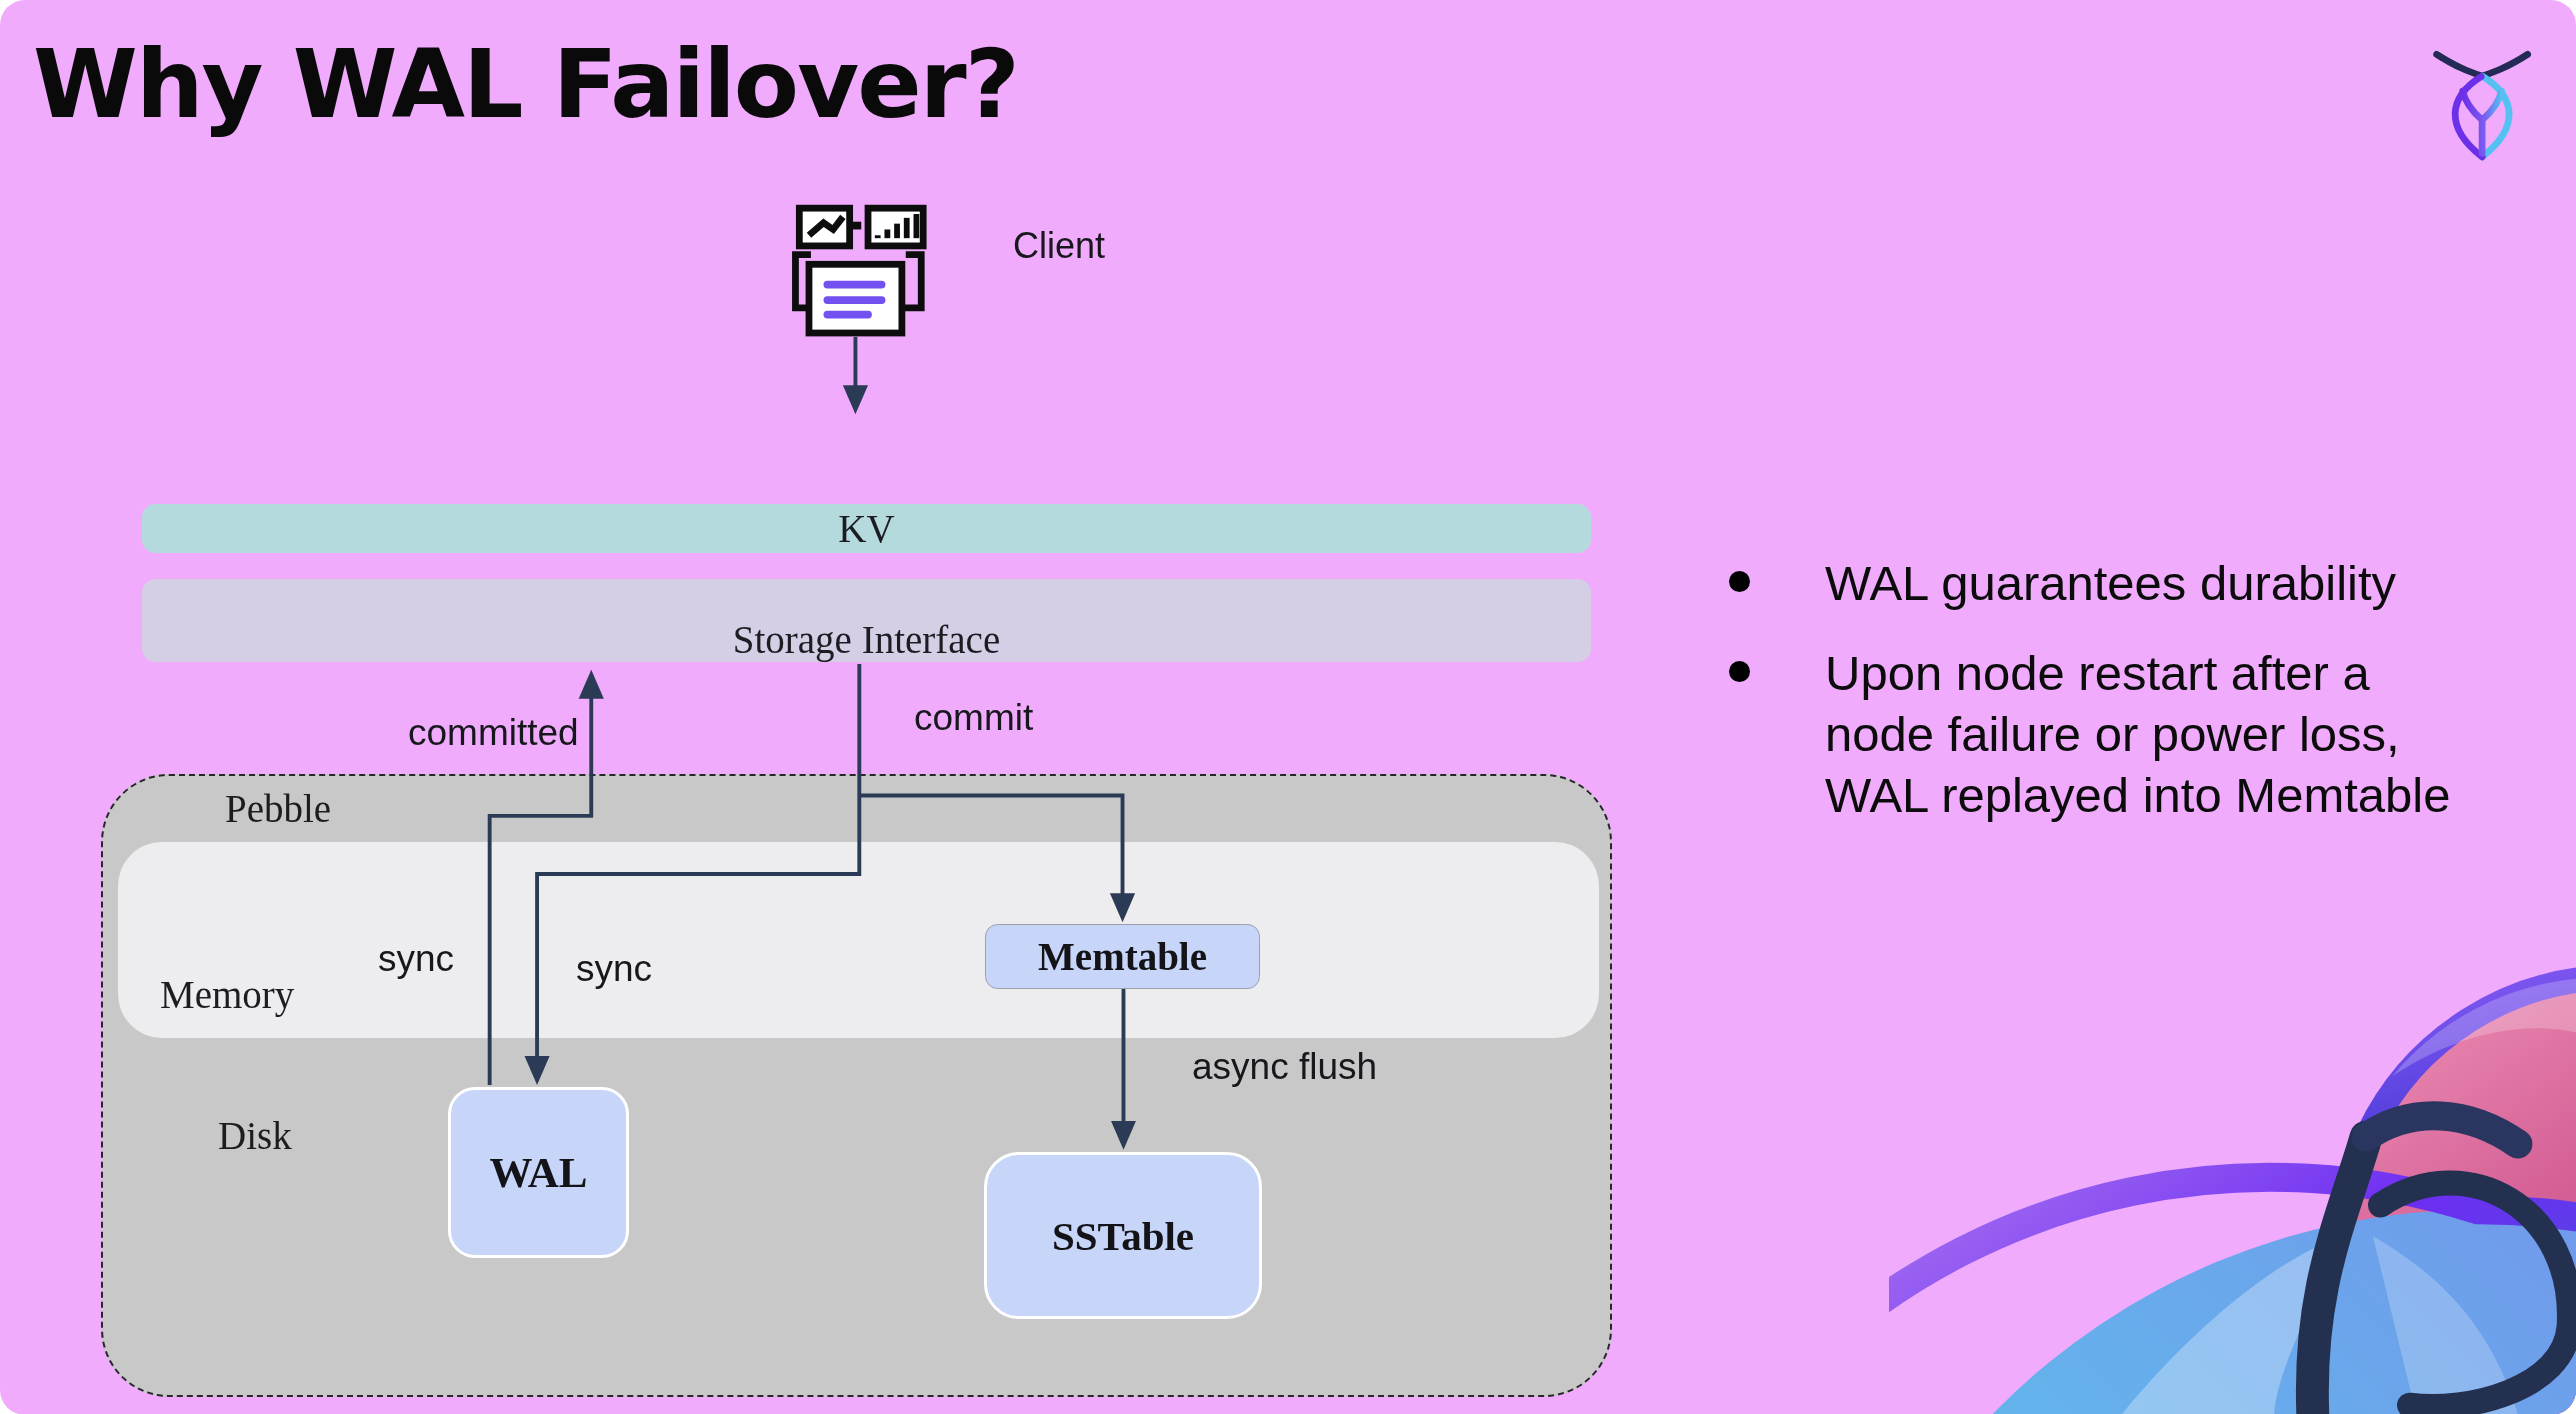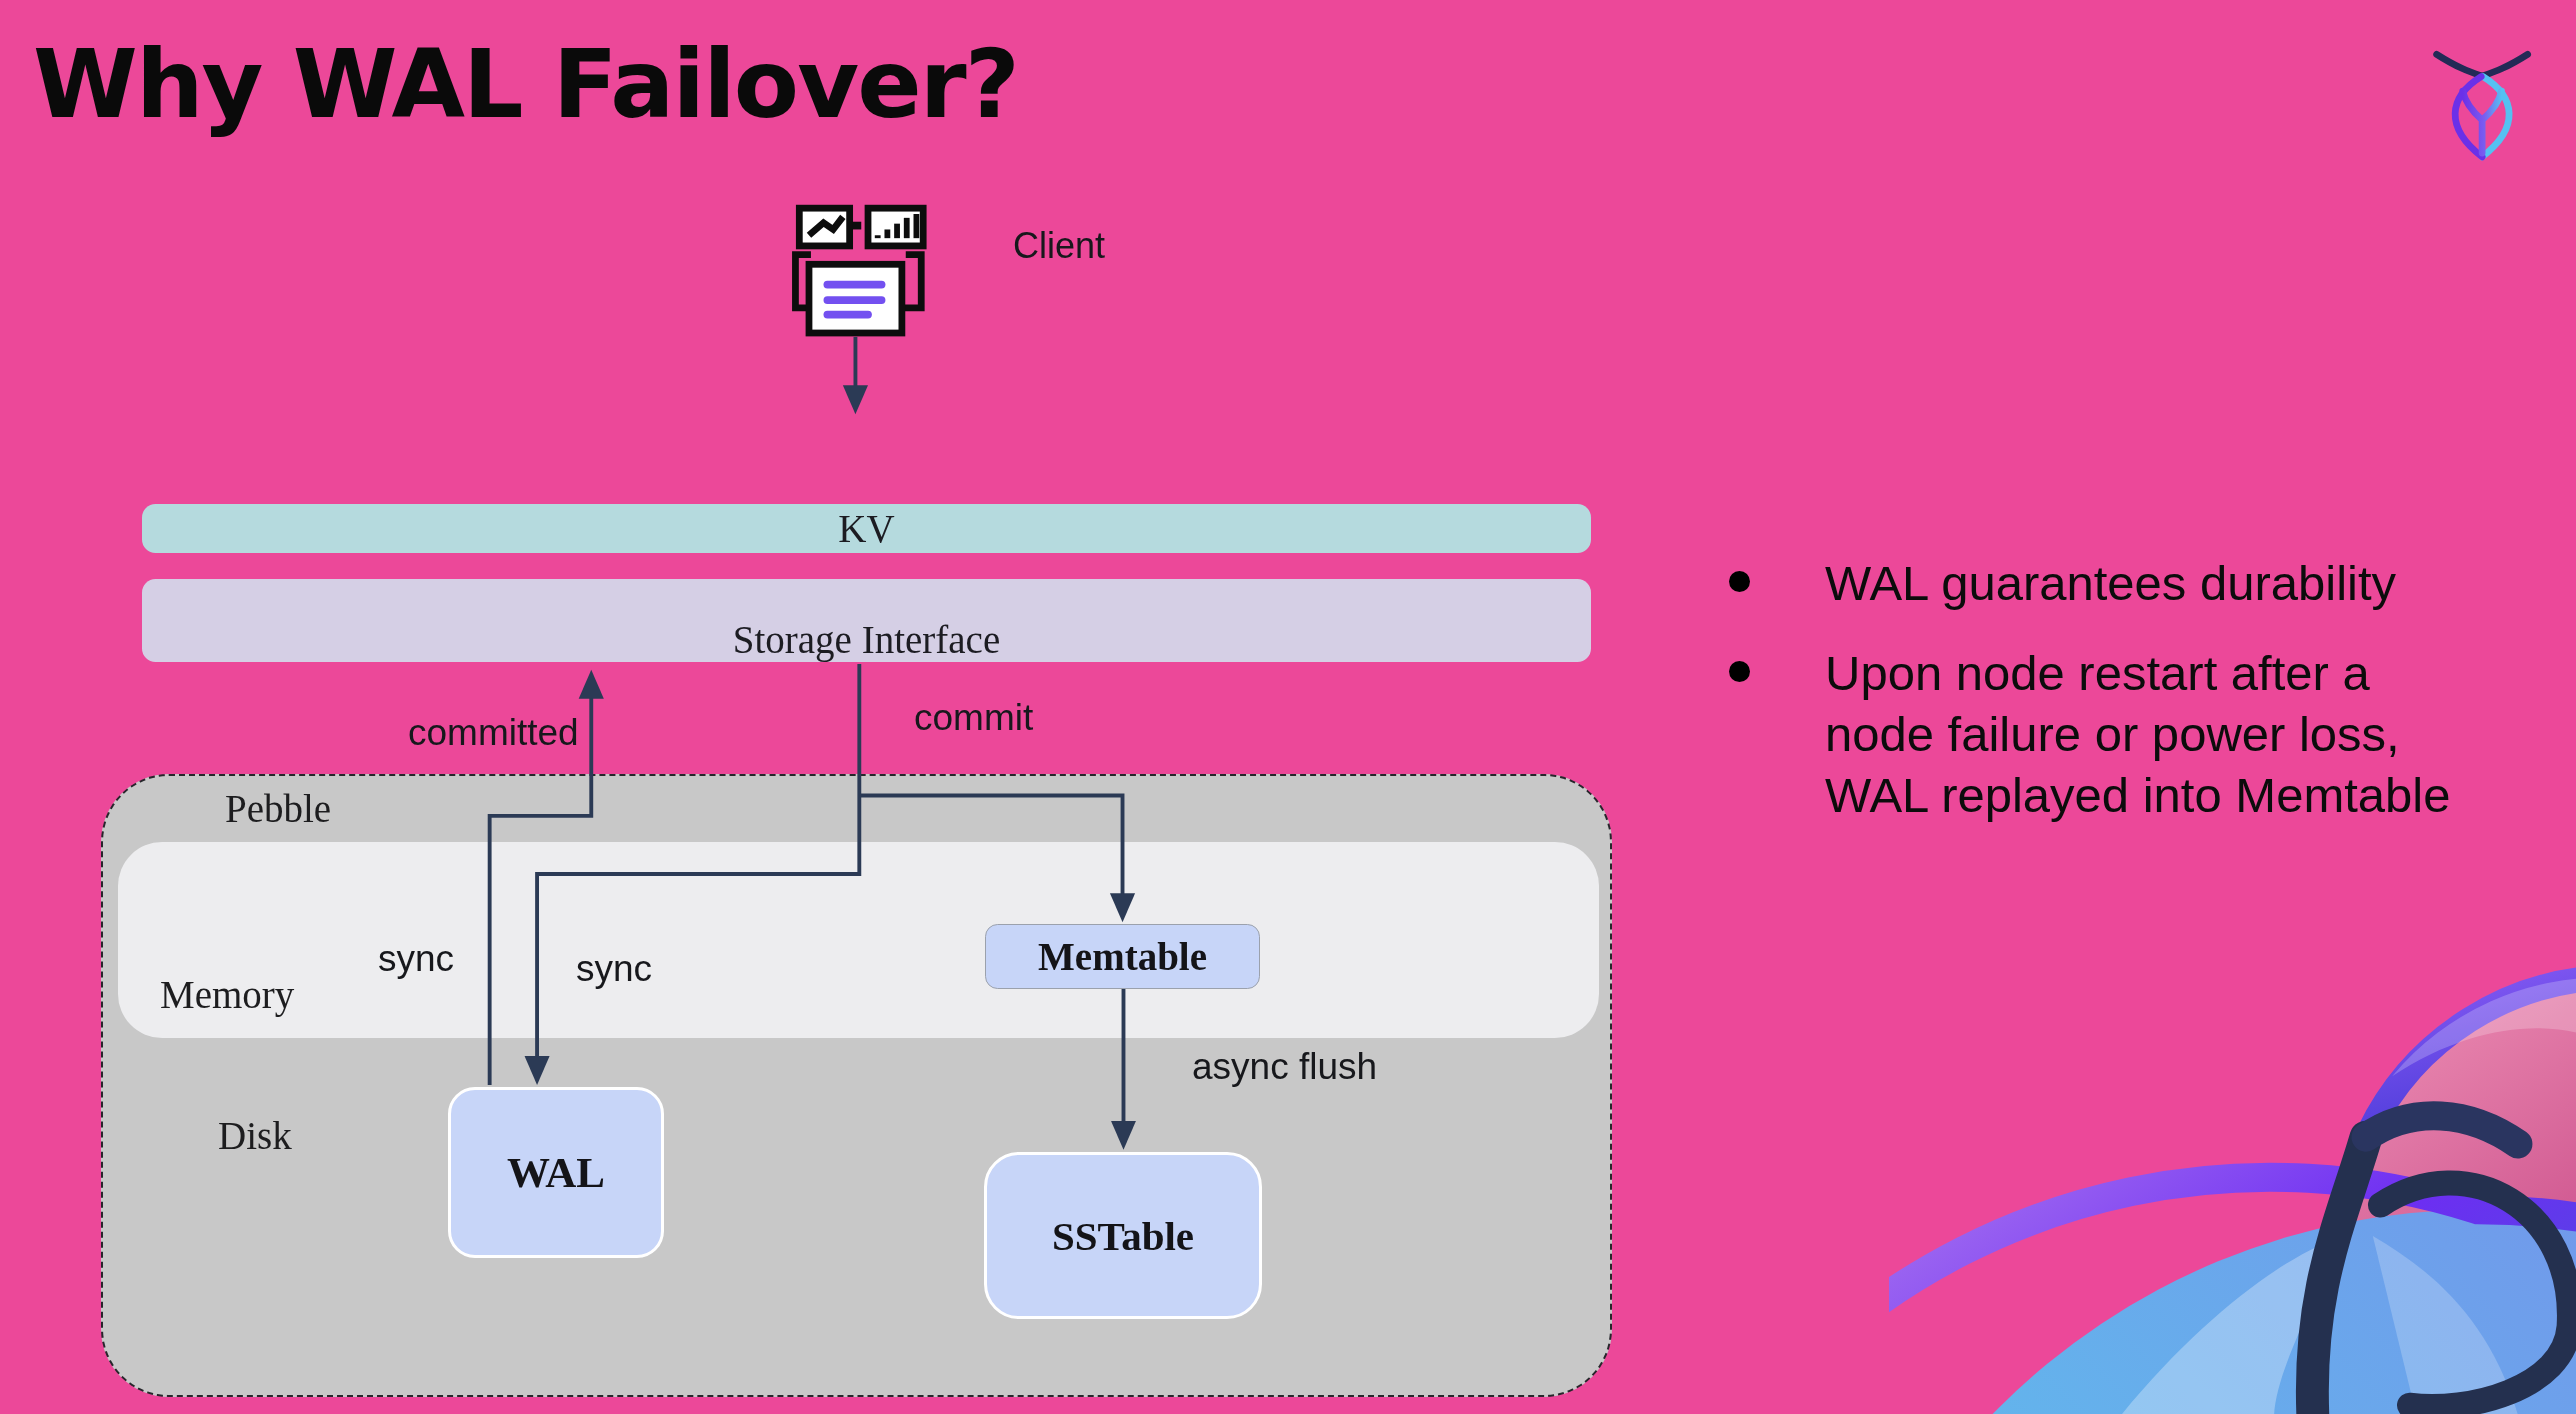--- a/index.html
+++ b/index.html
@@ -1,17 +1,17 @@
 <!DOCTYPE html>
 <html><head>
 <meta charset="utf-8">
 <style>
   html,body{margin:0;padding:0;background:#fff;}
-  #slide{position:relative;width:2576px;height:1415px;background:#ec4899;overflow:hidden;
-         font-family:"Liberation Sans",sans-serif;color:#111;}
+  #slide{position:relative;width:2576px;height:1415px;background:#f0abfc;overflow:hidden;
+         font-family:"Liberation Sans",sans-serif;color:#111;border-radius:25px;}
   .abs{position:absolute;}
   
   #title{left:33px;top:29px;font-size:95px;font-weight:800;letter-spacing:-1.9px;color:#0a0a0a;
          font-family:"DejaVu Sans","Liberation Sans",sans-serif;}
   
   .layer{left:142px;width:1449px;border-radius:13.5px;display:flex;align-items:center;justify-content:center;
          font-family:"Liberation Serif",serif;font-size:39px;color:#1c1c22;}
   #layer-sql{top:414px;height:50px;background:#f5dfba;}
   #layer-kv{top:504px;height:49px;background:#b5dade;}
   #layer-storage{top:579px;height:83px;background:#d5cfe5;align-items:flex-end;}
@@ -19,21 +19,21 @@
   #pebble-box{left:101px;top:774px;width:1511px;height:623px;background:#c8c8c8;
               border:2.9px dashed #26262b;border-radius:68px;box-sizing:border-box;}
   #memory-box{left:118px;top:842px;width:1481px;height:196px;background:#ededef;border-radius:44px;}
   .zone-label{font-family:"Liberation Serif",serif;font-size:39px;color:#1d1d1f;}
   #pebble-label{left:225px;top:786px;}
   #memory-label{left:160px;top:972px;}
   #disk-label{left:218px;top:1113px;text-align:center;}
   
   .node{display:flex;align-items:center;justify-content:center;background:#c7d5f8;
         font-family:"Liberation Serif",serif;font-weight:700;color:#141418;box-sizing:border-box;}
-  #node-wal{left:448px;top:1087px;width:216px;height:171px;border:3.9px solid #fff;border-radius:27px;font-size:43px;}
+  #node-wal{left:448px;top:1087px;width:181px;height:171px;border:3.9px solid #fff;border-radius:27px;font-size:43px;}
   #node-memtable{left:985px;top:924px;width:275px;height:65px;border:1.9px solid #9ba1ac;border-radius:12.6px;font-size:39px;}
   #node-sstable{left:984px;top:1152px;width:278px;height:167px;border:3.9px solid #fff;border-radius:35px;font-size:41px;}
   
   .edge-label{font-size:37px;color:#17181c;}
   #lbl-committed{left:408px;top:712px;}
   #lbl-commit{left:914px;top:697px;}
   #lbl-sync1{left:378px;top:938px;}
   #lbl-sync2{left:576px;top:948px;}
   #lbl-async{left:1192px;top:1046px;}
   #lbl-client{left:1013px;top:225px;font-size:36px;}

